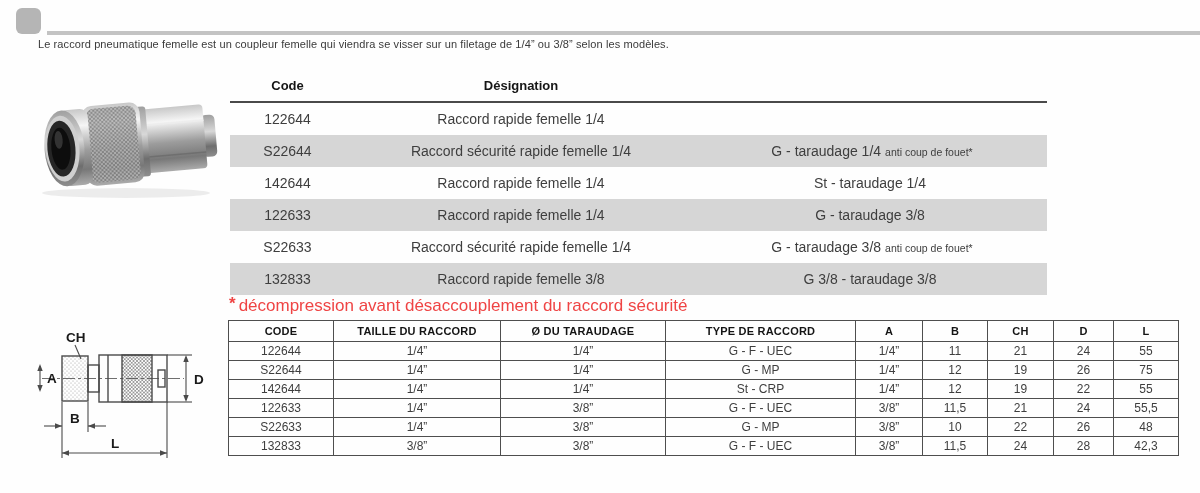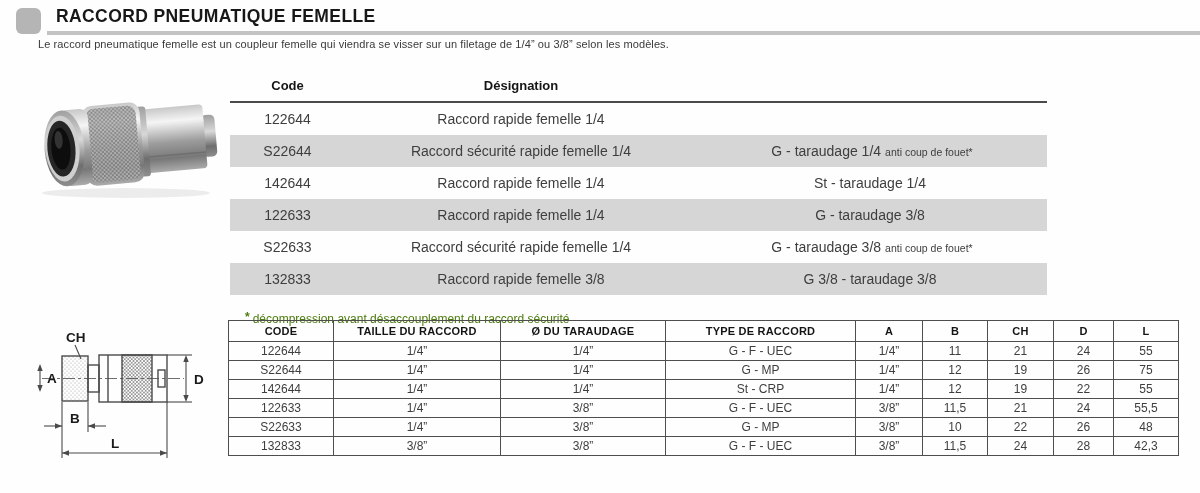--- a/index.html
+++ b/index.html
@@ -46,22 +46,22 @@
     font-size: 14px; color: #3e3e3e;
   }
   .t1-head {
     font-weight: bold; font-size: 13px; color: #151515;
     border-bottom: 2px solid #4a4a4a; height: 33px;
   }
   .t1-row.alt { background: #d6d6d6; }
   .note { font-size: 10.5px; margin-left: 4px; }
 
   .footnote {
-    position: absolute; left: 229px; top: 294px; margin: 16px;
-    font-size: 12px; color: #4d7c0f;
+    position: absolute; left: 229px; top: 294px; margin: 0;
+    font-size: 17px; color: #ef4444;
   }
   .fn-mark { font-weight: bold; vertical-align: 2px; margin-right: 3px; }
 
   
   .table2 {
     position: absolute; left: 228px; top: 320px;
     width: 950px; border-collapse: collapse; table-layout: fixed;
   }
   .table2 th, .table2 td {
     border: 1px solid #4e4e4e; text-align: center;
@@ -71,21 +71,20 @@
   .table2 td { height: 19px; font-size: 12px; color: #3e3e3e; }
 
   svg text { font-family: "Liberation Sans", sans-serif; }
 </style>
 </head>
 <body>
 
 <div class="page">
 
   <div class="section-icon"></div>
-  <h1 class="page-title">RACCORD PNEUMATIQUE FEMELLE</h1>
   <div class="title-underline"></div>
   <p class="desc">Le raccord pneumatique femelle est un coupleur femelle qui viendra se visser sur un filetage de 1/4” ou 3/8” selon les modèles.</p>
 
   <svg class="photo" width="200" height="114" viewBox="0 0 200 114">
     <defs>
       <linearGradient id="mt" x1="0" y1="0" x2="0" y2="1">
         <stop offset="0" stop-color="#c8c8c8"></stop>
           <stop offset="0.22" stop-color="#f5f5f5"></stop>
         <stop offset="0.55" stop-color="#9c9c9c"></stop>
           <stop offset="0.8" stop-color="#787878"></stop>

